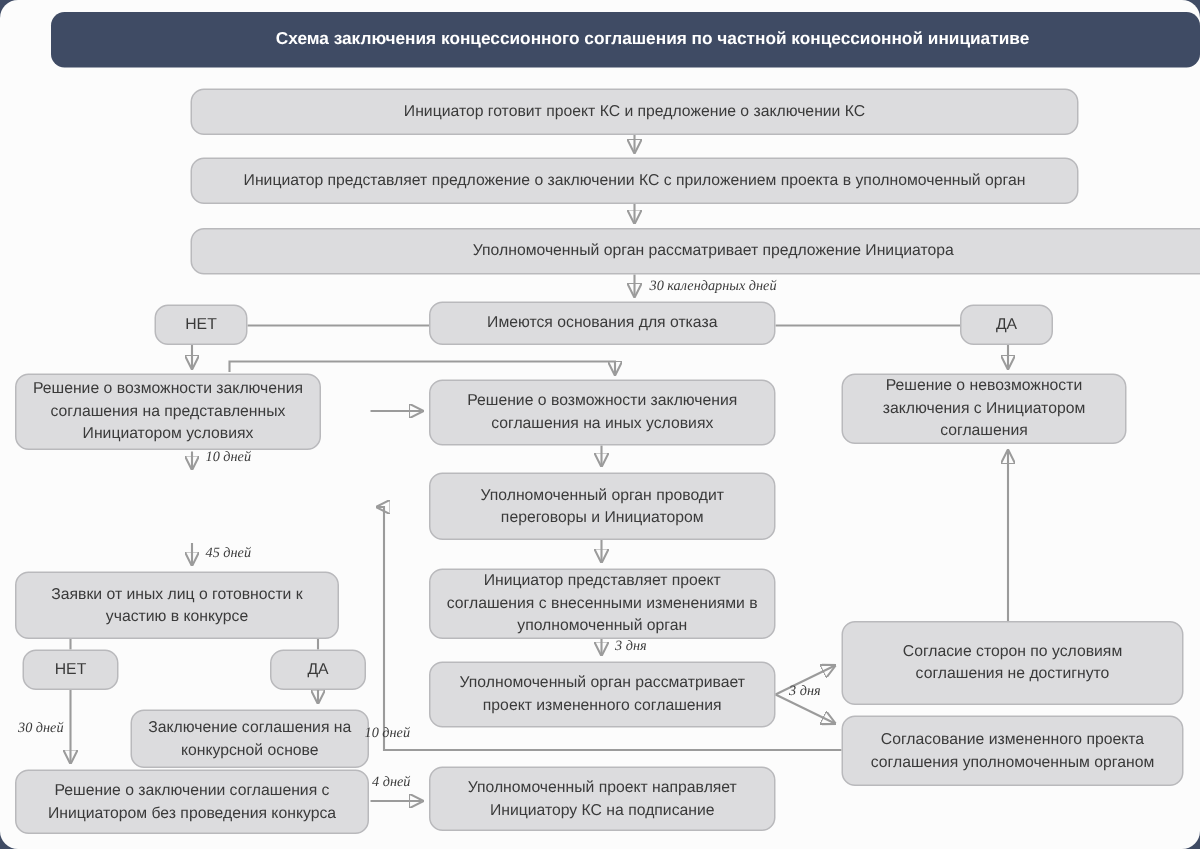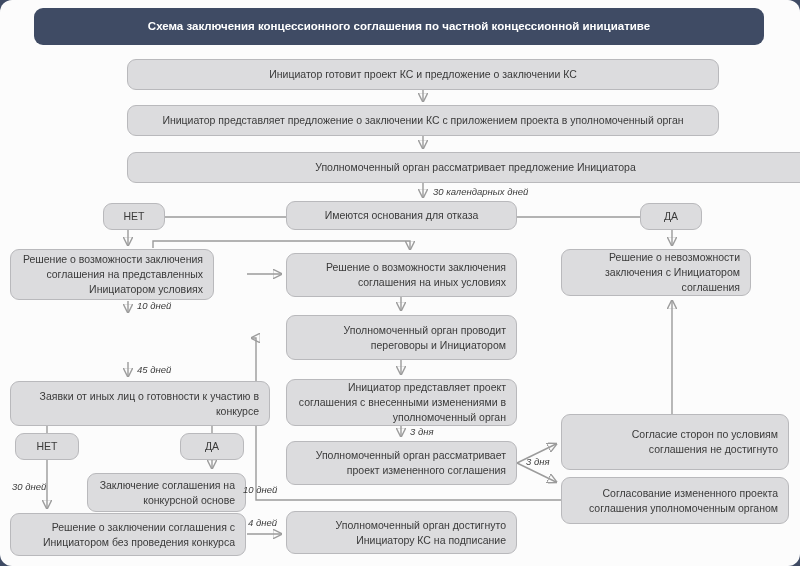--- a/index.html
+++ b/index.html
@@ -20,35 +20,35 @@
     position:absolute;left:0;top:0;width:800px;height:566px;
     background:#fcfcfc;border-radius:12px;
   }
   .stage{position:absolute;left:0;top:0;width:800px;height:566px;}
   .header{
     position:absolute;left:34px;top:8px;width:730px;height:37px;
     background:var(--header-bg);
     border-radius:9px;
     color:#ffffff;font-weight:bold;font-size:11.5px;
     display:flex;flex-direction:column;align-items:center;justify-content:center;
-    text-align:center;line-height:1.45;
+    text-align:center;line-height:1.45;padding-left:36px;
   }
   .box{
     position:absolute;box-sizing:border-box;
     background:var(--box-bg);
     border:1px solid var(--box-border);
     border-radius:9px;
     color:var(--text);
     font-size:10.5px;line-height:1.4;
     display:flex;align-items:center;justify-content:center;
-    text-align:right;padding:2px 10px;
+    text-align:center;padding:2px 10px;
   }
   .tlabel{
     position:absolute;
-    color:#3b3b3b;font-size:9.5px;font-style:italic;white-space:nowrap;
+    color:#3b3b3b;font-size:9.5px;font-style:italic;white-space:nowrap;font-family:Liberation Serif, serif;
   }
   svg.wires{position:absolute;left:0;top:0;width:800px;height:566px;pointer-events:none;}
   svg.wires path{stroke:var(--line);stroke-width:1.4;fill:none;}
 </style>
 </head>
 <body>
 
 <div class="page"></div>
 
 <div class="stage">
@@ -89,31 +89,31 @@
   </svg>
 
   <div class="box" style="left:127px;top:59px;width:592px;height:31px">Инициатор готовит проект КС и предложение о заключении КС</div>
   <div class="box" style="left:127px;top:105px;width:592px;height:31px">Инициатор представляет предложение о заключении КС с приложением проекта в уполномоченный орган</div>
   <div class="box" style="left:127px;top:152px;width:697px;height:31px">Уполномоченный орган рассматривает предложение Инициатора</div>
   <div class="box" style="left:286px;top:201px;width:231px;height:29px">Имеются основания для отказа</div>
   <div class="box" style="left:103px;top:203px;width:62px;height:27px">НЕТ</div>
   <div class="box" style="left:640px;top:203px;width:62px;height:27px">ДА</div>
 
   <div class="box" style="left:10px;top:249px;width:204px;height:51px">Решение о возможности заключения соглашения на представленных Инициатором условиях</div>
-  <div class="box" style="left:10px;top:381px;width:260px;height:45px">Заявки от иных лиц о готовности к участию в конкурсе</div>
+  <div class="box" style="left:10px;top:381px;width:216px;height:45px">Заявки от иных лиц о готовности к участию в конкурсе</div>
   <div class="box" style="left:15px;top:433px;width:64px;height:27px">НЕТ</div>
   <div class="box" style="left:180px;top:433px;width:64px;height:27px">ДА</div>
   <div class="box" style="left:87px;top:473px;width:159px;height:39px">Заключение соглашения на конкурсной основе</div>
   <div class="box" style="left:10px;top:513px;width:236px;height:43px">Решение о заключении соглашения с Инициатором без проведения конкурса</div>
 
   <div class="box" style="left:286px;top:253px;width:231px;height:44px">Решение о возможности заключения соглашения на иных условиях</div>
   <div class="box" style="left:286px;top:315px;width:231px;height:45px">Уполномоченный орган проводит переговоры и Инициатором</div>
   <div class="box" style="left:286px;top:379px;width:231px;height:47px">Инициатор представляет проект соглашения с внесенными изменениями в уполномоченный орган</div>
   <div class="box" style="left:286px;top:441px;width:231px;height:44px">Уполномоченный орган рассматривает проект измененного соглашения</div>
-  <div class="box" style="left:286px;top:511px;width:231px;height:43px">Уполномоченный орган достигнуто Инициатору КС на подписание</div>
+  <div class="box" style="left:286px;top:511px;width:231px;height:43px">Уполномоченный проект направляет Инициатору КС на подписание</div>
 
   <div class="box" style="left:561px;top:249px;width:190px;height:47px">Решение о невозможности заключения с Инициатором соглашения</div>
   <div class="box" style="left:561px;top:414px;width:228px;height:56px">Согласие сторон по условиям соглашения не достигнуто</div>
   <div class="box" style="left:561px;top:477px;width:228px;height:47px">Согласование измененного проекта соглашения уполномоченным органом</div>
 
   <div class="tlabel" style="left:433px;top:186px">30 календарных дней</div>
   <div class="tlabel" style="left:137px;top:300px">10 дней</div>
   <div class="tlabel" style="left:137px;top:364px">45 дней</div>
   <div class="tlabel" style="left:12px;top:481px">30 дней</div>
   <div class="tlabel" style="left:243px;top:484px">10 дней</div>

